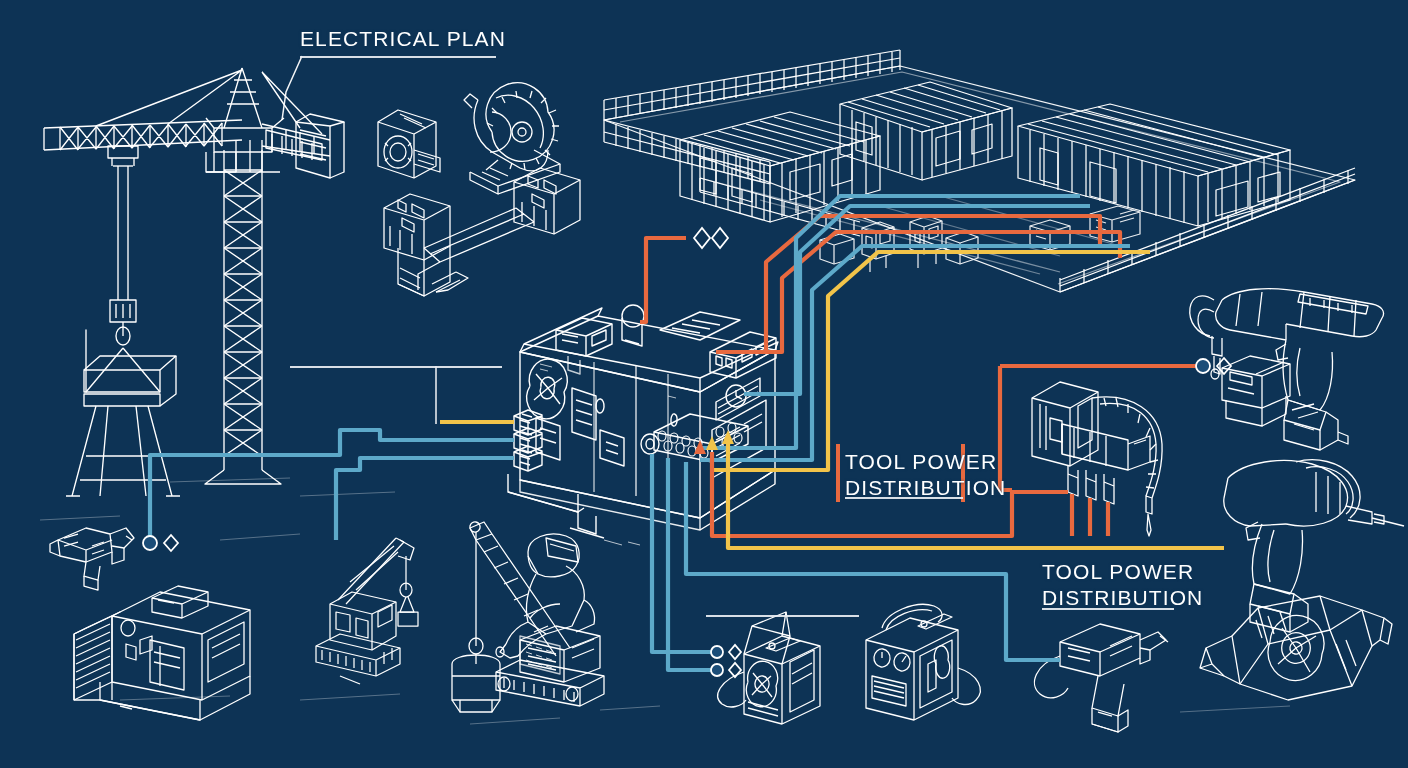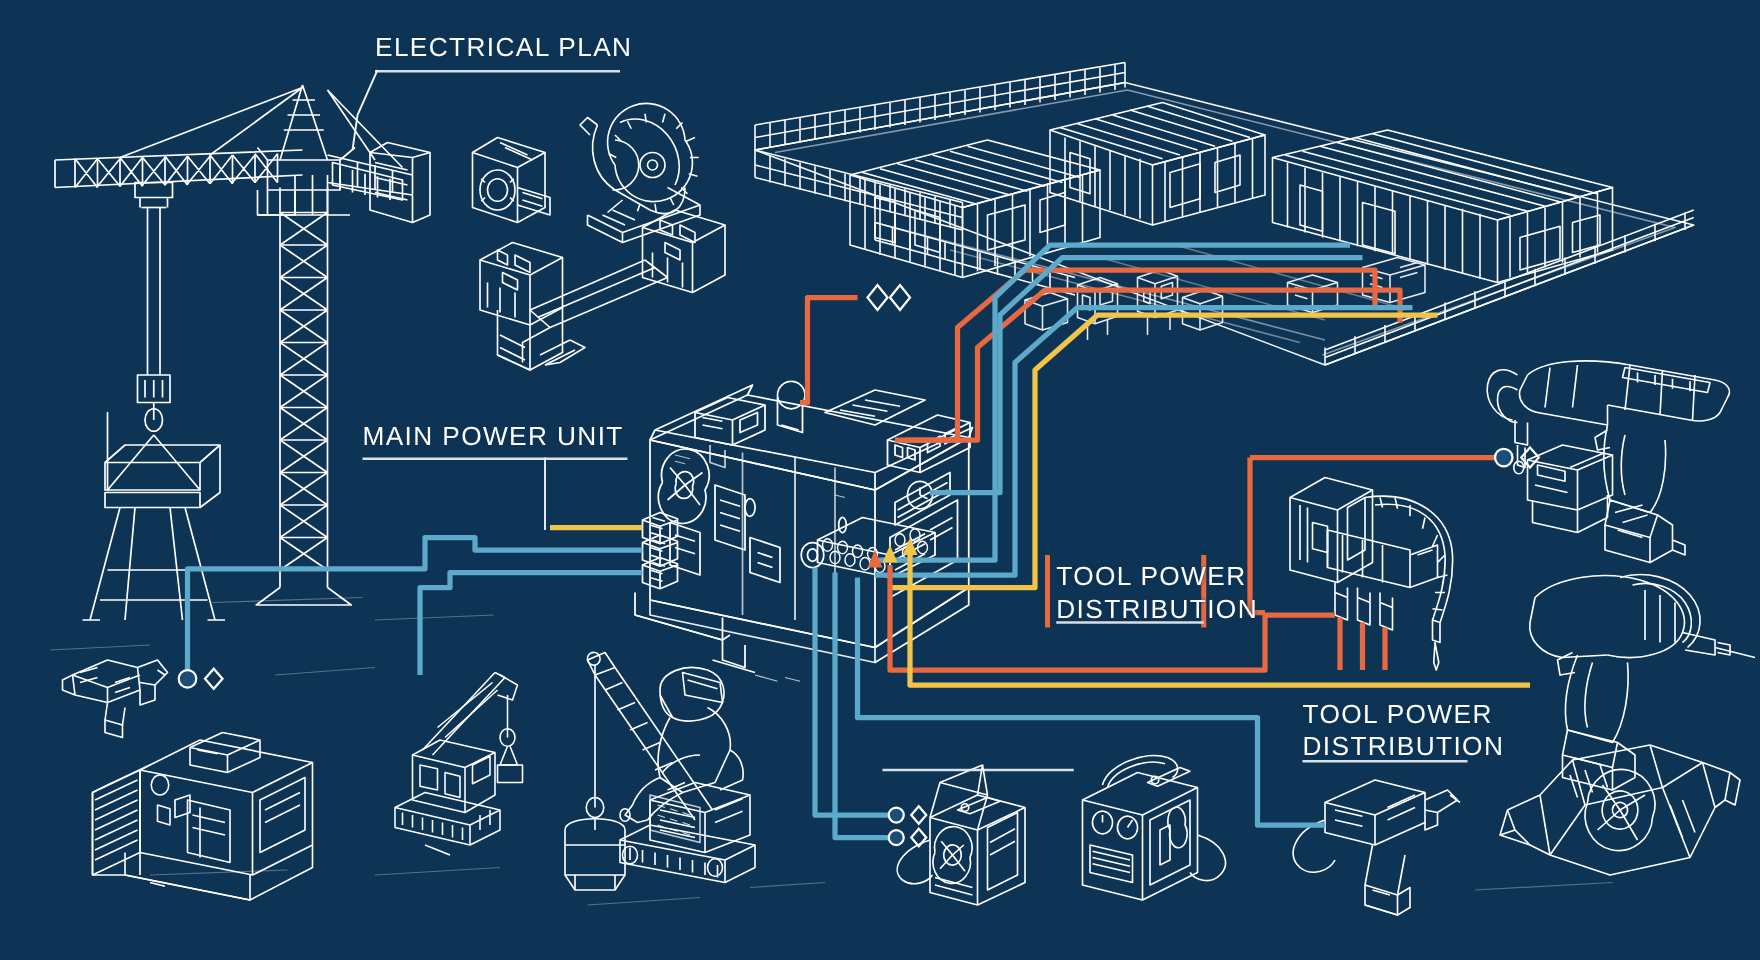--- a/index.html
+++ b/index.html
@@ -808,21 +808,20 @@
   <g>
     <rect x="836" y="444" width="4" height="58" fill="#e8693f"></rect>
     <rect x="961" y="444" width="4" height="58" fill="#e8693f"></rect>
   </g>
 
 </svg>
 
 <div class="lbl" style="left:300px;top:26px;">ELECTRICAL PLAN</div>
 <div class="ul" style="left:300px;top:56px;width:196px;"></div>
 
-<div class="lbl" style="left:290px;top:337px;">MAIN POWER UNIT</div>
 <div class="ul" style="left:290px;top:366px;width:212px;"></div>
 
 <div class="lbl two" style="left:845px;top:449px;">TOOL POWER
 DISTRIBUTION</div>
 <div class="ul" style="left:845px;top:497px;width:118px;"></div>
 
 <div class="ul" style="left:706px;top:615px;width:153px;"></div>
 
 <div class="lbl two" style="left:1042px;top:559px;">TOOL POWER
 DISTRIBUTION</div>

